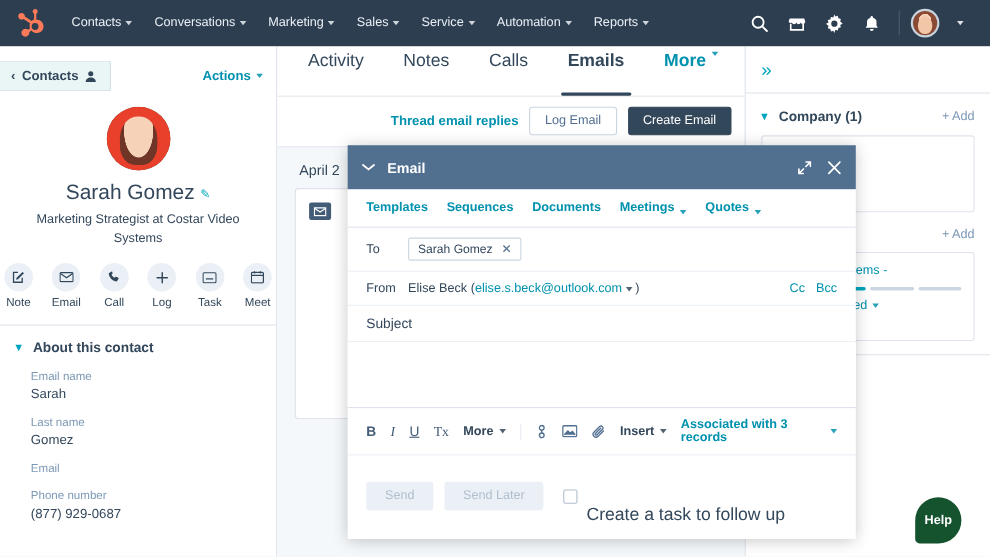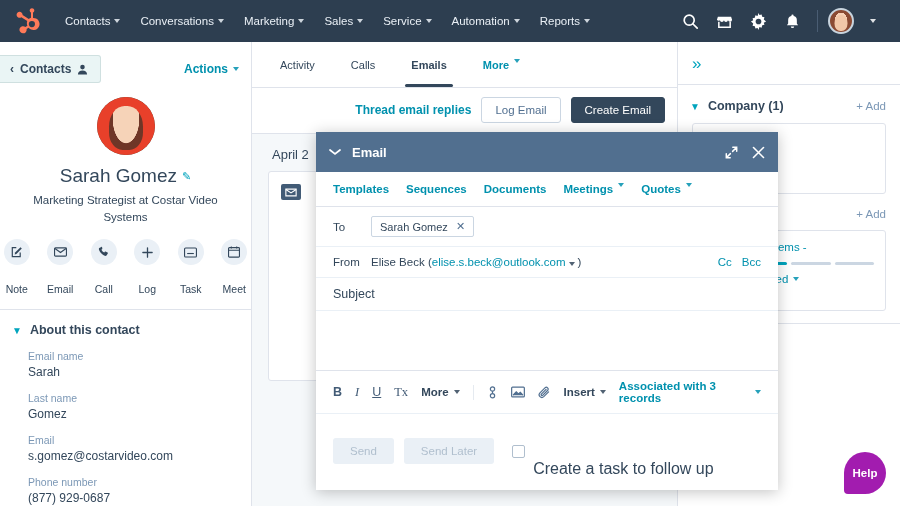--- a/index.html
+++ b/index.html
@@ -85,41 +85,41 @@
   .pencil { color: #00a4bd; font-size: 11px; cursor: pointer; }
   .c-sub { text-align: center; font-size: 11.5px; color: #33475b; margin-top: 5px;
     line-height: 1.45; padding: 0 26px; }
   .act-row { display: flex; justify-content: center; gap: 10px; margin-top: 14px; }
   .act { width: 38px; text-align: center; cursor: pointer; }
   .act-ic {
     width: 26px; height: 26px; border-radius: 50%; background: #eaf0f6;
     display: flex; align-items: center; justify-content: center; margin: 0 auto;
     color: #33475b;
   }
-  .act-lb { font-size: 10.5px; color: #33475b; margin-top: 18px; }
+  .act-lb { font-size: 10.5px; color: #33475b; margin-top: 4px; }
   .divider { height: 1px; background: #dfe3eb; margin: 14px 0 0; }
   .about-hd {
     display: flex; align-items: center; gap: 8px; padding: 13px 14px 0 12px;
     font-size: 12.5px; font-weight: 700; color: #33475b; cursor: pointer;
   }
   .chev { color: #00a4bd; font-size: 10px; }
   .field { padding: 0 14px 0 28px; margin-top: 13px; }
   .f-lb { font-size: 10.5px; color: #7c98b6; }
   .f-vl { font-size: 12px; color: #33475b; margin-top: 3px; }
 
   
   .center {
     position: absolute; top: 42px; left: 252px;
     width: 425px; height: 464px; background: #f5f8fa; overflow: hidden;
   }
   .tabs { background: #fff; display: flex; align-items: flex-end;
     padding: 0 10px; height: 46px; border-bottom: 1px solid #dfe3eb; }
   .tab {
-    padding: 16px 18px; height: 44px; display: flex; align-items: flex-start;
-    font-size: 11px; color: #33475b; cursor: pointer; position: relative;
+    padding: 4px 18px; height: 44px; display: flex; align-items: flex-start;
+    font-size: 16px; color: #33475b; cursor: pointer; position: relative;
   }
   .tab.active { font-weight: 600; }
   .tab.active::after {
     content: ""; position: absolute; left: 12px; right: 12px; bottom: 0;
     height: 3px; background: #33475b; border-radius: 2px;
   }
   .tab.more { color: #0091ae; font-weight: 600; gap: 5px; }
   .sub-actions {
     background: #fff; display: flex; align-items: center; justify-content: flex-end;
     gap: 10px; padding: 9px 12px 10px; border-bottom: 1px solid #dfe3eb;
@@ -167,22 +167,22 @@
   .ext-ic { font-size: 9px; color: #0091ae; }
   .stage-bar { display: flex; gap: 4px; margin: 9px 0 8px; }
   .stage-seg { height: 3px; flex: 1; background: #cbd6e2; border-radius: 2px; }
   .stage-seg.on { background: #00a4bd; }
   .stage-txt { font-size: 11.5px; color: #0091ae; display: flex; align-items: center;
     gap: 5px; cursor: pointer; }
   .stage-dt { font-size: 11.5px; color: #33475b; margin-top: 3px; }
   .rc-foot { border-top: 1px solid #dfe3eb; margin-top: 12px; padding: 11px 14px; }
   .foot-lk { font-size: 11.5px; color: #0091ae; cursor: pointer; }
   .help-btn {
-    position: absolute; right: 14px; bottom: 12px;
-    width: 42px; height: 42px; background: #a21caf;
+    position: absolute; right: 26px; bottom: 12px;
+    width: 42px; height: 42px; background: #14532d;
     border-radius: 21px 21px 21px 4px; color: #fff;
     font-size: 11.5px; font-weight: 600;
     display: flex; align-items: center; justify-content: center; cursor: pointer;
     z-index: 30;
   }
 
   
   .modal {
     position: absolute; left: 316px; top: 132px;
     width: 462px; height: 358px; background: #fff;
@@ -194,21 +194,21 @@
     padding: 0 13px; color: #fff; gap: 11px;
   }
   .m-ttl { font-size: 13px; font-weight: 600; }
   .m-hd-r { margin-left: auto; display: flex; align-items: center; gap: 14px; }
   .m-ic { cursor: pointer; display: flex; align-items: center; }
   .m-tools {
     display: flex; align-items: center; gap: 17px; padding: 11px 17px;
     border-bottom: 1px solid #dfe3eb;
   }
   .m-tool { font-size: 11.5px; color: #0091ae; font-weight: 600; cursor: pointer;
-    display: flex; align-items: flex-start; gap: 5px; }
+    display: flex; align-items: flex-end; gap: 5px; }
   .m-row { display: flex; align-items: center; padding: 9px 17px; border-bottom: 1px solid #eaf0f6; }
   .m-lb { font-size: 11.5px; color: #33475b; width: 38px; flex-shrink: 0; }
   .chip {
     display: inline-flex; align-items: center; gap: 8px;
     border: 1px solid #cbd6e2; background: #fff; border-radius: 2px;
     padding: 3px 8px; font-size: 11px; color: #33475b; cursor: pointer;
   }
   .chip-x { color: #516f90; font-size: 11px; cursor: pointer; }
   .m-from { font-size: 11.5px; color: #33475b; }
   .m-from .eml { color: #0091ae; cursor: pointer; text-align: center; }
@@ -408,32 +408,34 @@
     <div class="field">
       <div class="f-lb">Email name</div>
       <div class="f-vl">Sarah</div>
     </div>
     <div class="field">
       <div class="f-lb">Last name</div>
       <div class="f-vl">Gomez</div>
     </div>
     <div class="field">
       <div class="f-lb">Email</div>
-      <div class="f-vl">s.gomez@costarvideo.com</div>
     </div>
     <div class="field">
       <div class="f-lb">Phone number</div>
       <div class="f-vl">(877) 929-0687</div>
     </div>
   </div>
 
   <div class="center">
     <div class="tabs">
       <div class="tab">
         <span>Activity</span>
+      </div>
+      <div class="tab">
+        <span>Notes</span>
       </div>
       <div class="tab">
         <span>Calls</span>
       </div>
       <div class="tab active">
         <span>Emails</span>
       </div>
       <div class="tab more">
         <span>More</span>
         <i class="caret-d"></i>

